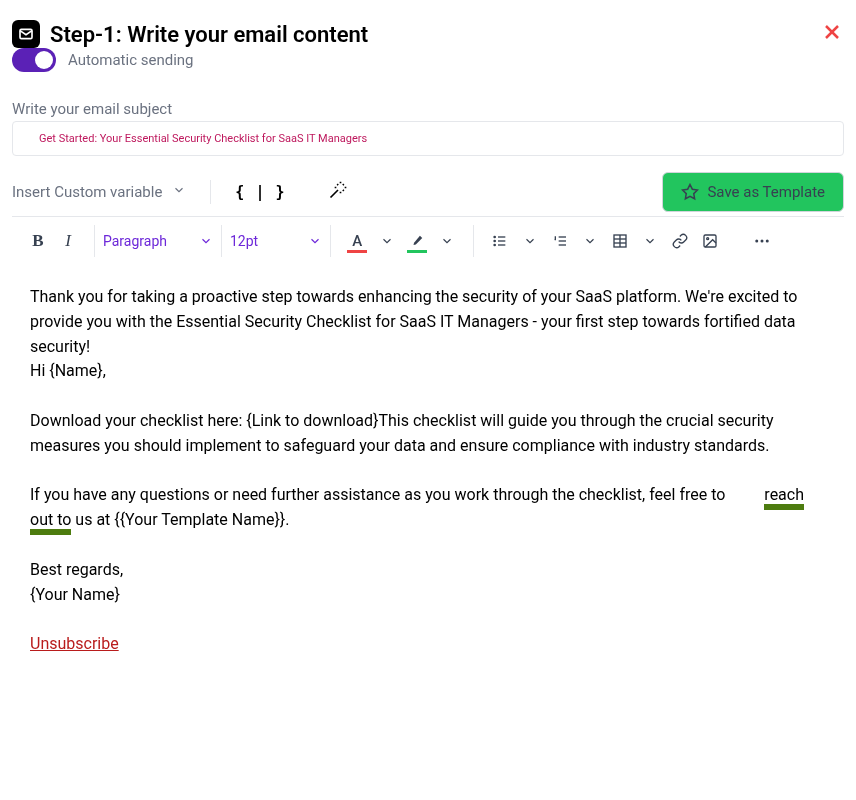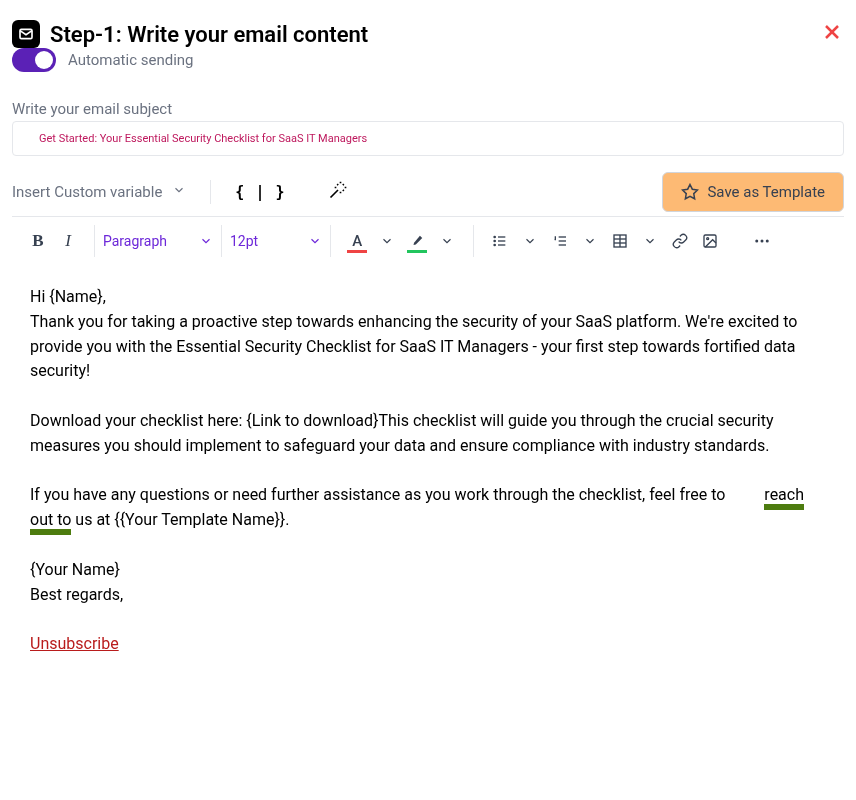--- a/index.html
+++ b/index.html
@@ -19,21 +19,21 @@
     .subject-label { color: #6b7280; font-size: 15px; margin-bottom: 3px; }
     .subject-input { width: 100%; border: 1px solid #e5e7eb; border-radius: 4px; padding: 10px 26px; font-size: 11px; color: #be185d; background: #fff; }
     
     .toolbar-row { display: flex; align-items: center; justify-content: space-between; margin-top: 16px; margin-bottom: 4px; }
     .toolbar-left { display: flex; align-items: center; gap: 0; }
     .insert-var { display: flex; gap: 10px; color: #6b7280; font-size: 15px; cursor: pointer; padding: 8px 6px 8px 0; }
     .insert-var svg { color: #6b7280; }
     .divider { width: 1px; height: 24px; background: #e5e7eb; margin: 0 18px; }
     .braces { font-family: monospace; font-size: 15px; font-weight: 600; cursor: pointer; padding: 4px 6px; color: #000; letter-spacing: 1px; }
     .magic { cursor: pointer; padding: 4px 8px; margin-left: 28px; }
-    .save-template { display: flex; align-items: center; gap: 8px; border: 1px solid #d1d5db; border-radius: 6px; padding: 10px 18px; font-size: 15px; cursor: pointer; background: #fdba74; color: #374151; }
+    .save-template { display: flex; align-items: center; gap: 8px; border: 1px solid #d1d5db; border-radius: 6px; padding: 10px 18px; font-size: 15px; cursor: pointer; background: #22c55e; color: #374151; }
     
     .editor-toolbar { display: flex; align-items: center; border-top: 1px solid #e5e7eb; padding: 8px 0; }
     .tb-group { display: flex; align-items: center; gap: 2px; padding: 0 12px; }
     .tb-divider { width: 1px; height: 32px; background: #e5e7eb; }
     .tb-btn { width: 28px; height: 28px; display: flex; align-items: center; justify-content: center; cursor: pointer; border-radius: 3px; color: #374151; }
     .bold { font-weight: 700; font-size: 17px; font-family: Georgia, serif; }
     .italic { font-style: italic; font-size: 17px; font-family: Georgia, serif; }
     .dropdown { display: flex; align-items: center; gap: 32px; font-size: 14px; color: #6d28d9; cursor: pointer; padding: 4px 8px; }
     .dropdown-sm { gap: 50px; }
     .text-color { position: relative; }
@@ -208,27 +208,27 @@
       <svg width="18" height="18" viewBox="0 0 24 24" fill="currentColor">
           <circle cx="5" cy="12" r="2"></circle>
           <circle cx="12" cy="12" r="2"></circle>
           <circle cx="19" cy="12" r="2"></circle>
         </svg>
     </div>
   </div>
 </div>
 
 <div class="editor-content">
+  <p>Thank you for taking a proactive step towards enhancing the security of your SaaS platform. We're excited to provide you with the Essential Security Checklist for SaaS IT Managers - your first step towards fortified data security!</p>
   <p>Hi {Name},</p>
-  <p>Thank you for taking a proactive step towards enhancing the security of your SaaS platform. We're excited to provide you with the Essential Security Checklist for SaaS IT Managers - your first step towards fortified data security!</p>
   <p>&nbsp;</p>
   <p>Download your checklist here: {Link to download}This checklist will guide you through the crucial security measures you should implement to safeguard your data and ensure compliance with industry standards.</p>
   <p>&nbsp;</p>
   <p><span>If you have any questions or need further assistance as you work through the checklist, feel free to </span><span class="underline-phrase">reach out to</span><span> us at {{Your Template Name}}.</span></p>
   <p>&nbsp;</p>
+  <p>Best regards,</p>
   <p>{Your Name}</p>
-  <p>Best regards,</p>
   <p>&nbsp;</p>
   <p><a class="unsubscribe">Unsubscribe</a></p>
 </div>
 
 
 
 
 </body></html>

